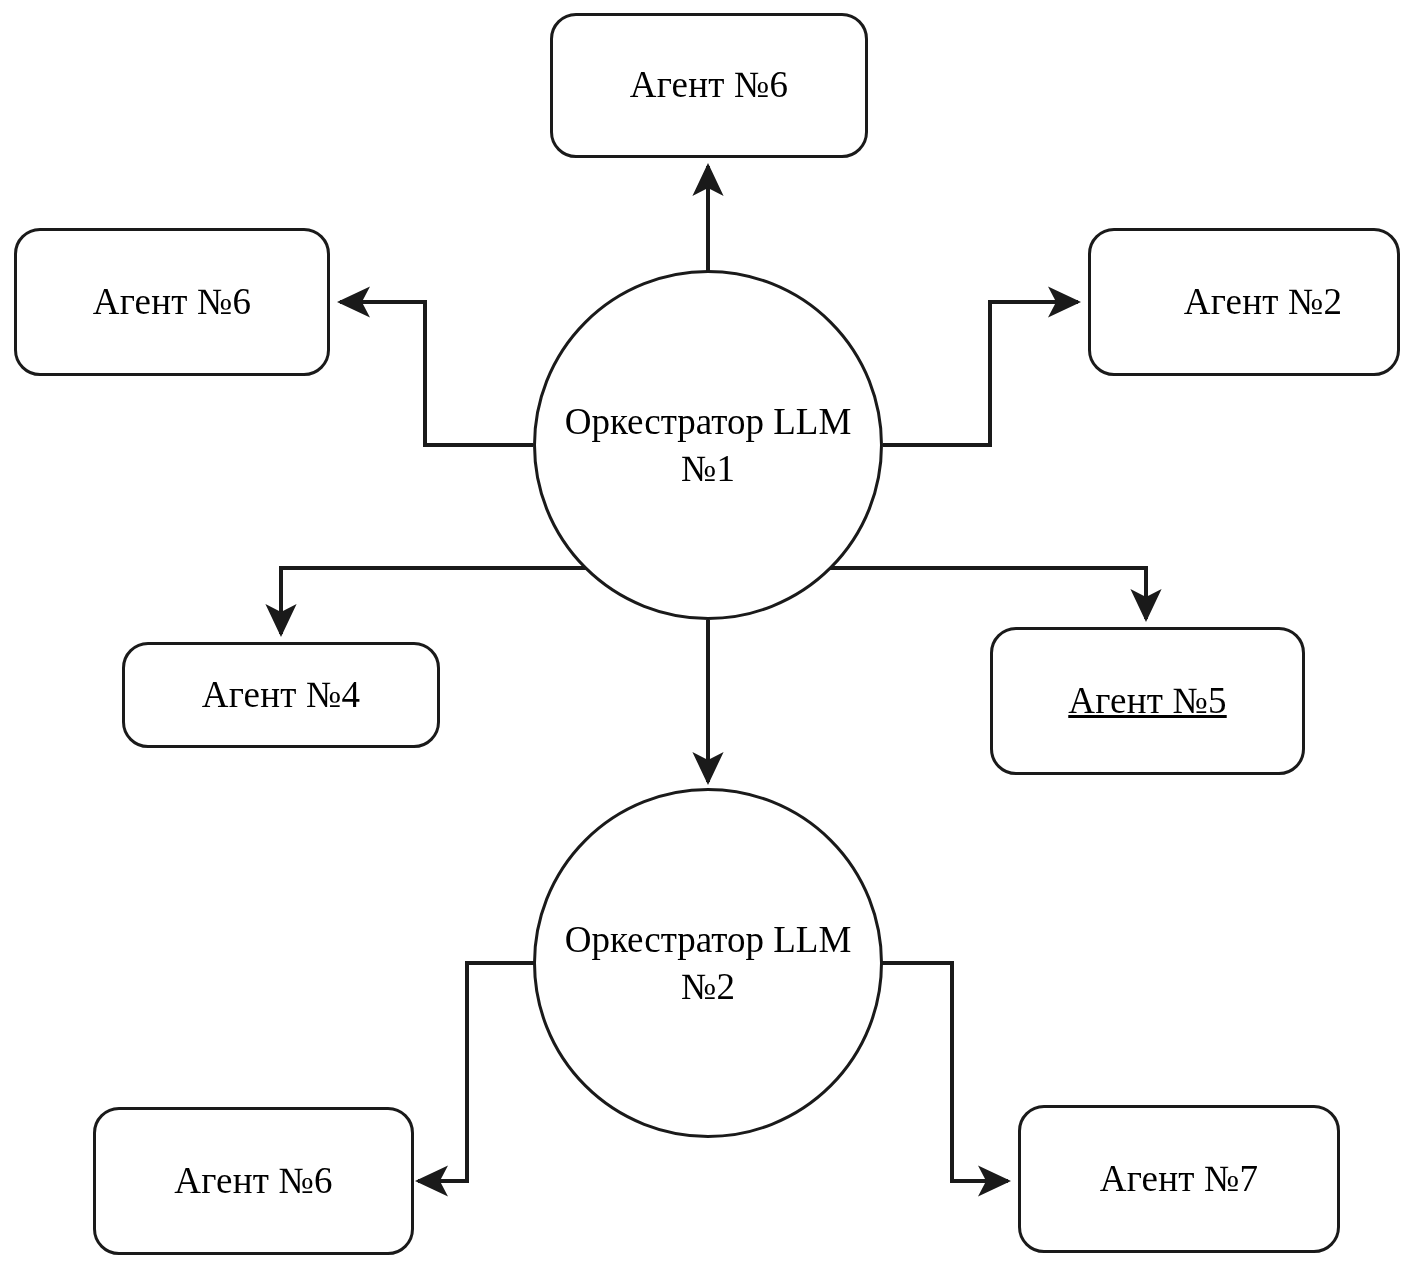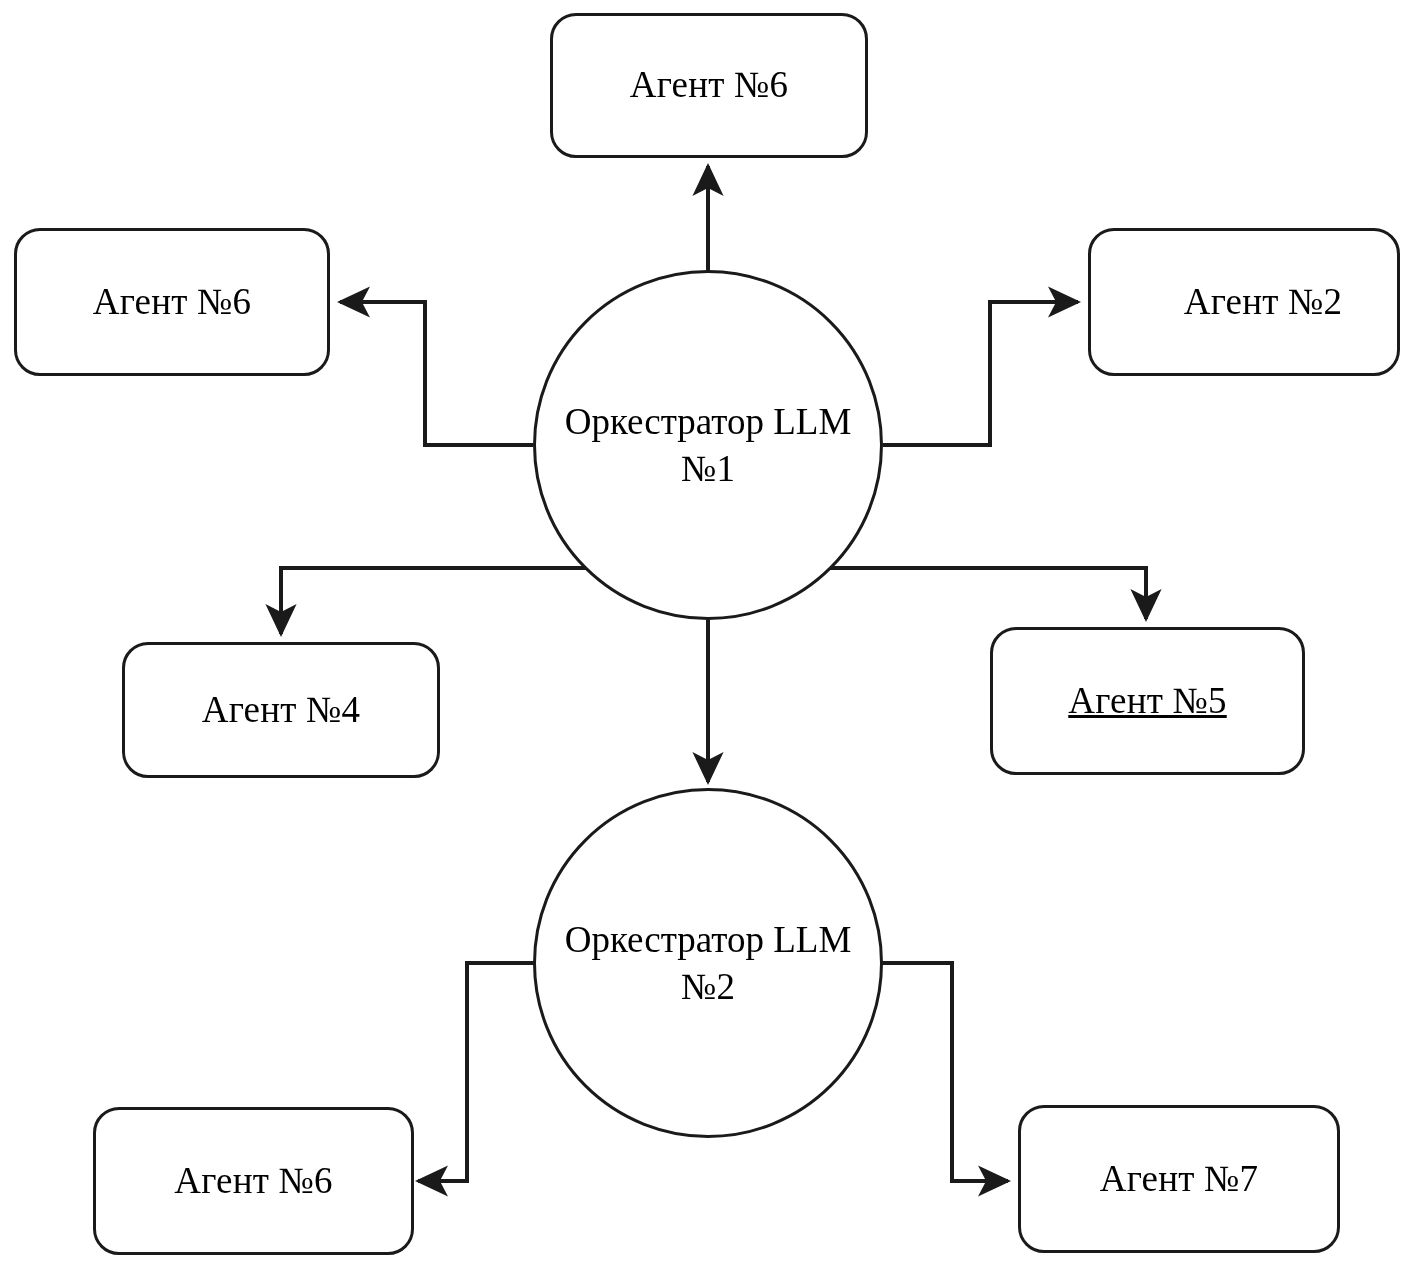--- a/index.html
+++ b/index.html
@@ -94,21 +94,21 @@
 
   <div class="node agent-box" style="left:1088px; top:228px; width:312px; height:148px;padding-left:38px;">
     <span>Агент №2</span>
   </div>
 
   <div class="node orchestrator" style="left:533px; top:270px; width:350px; height:350px;">
     <span class="label">Оркестратор LLM
 №1</span>
   </div>
 
-  <div class="node agent-box" style="left:122px; top:642px; width:318px; height:136px;text-align:center;">
+  <div class="node agent-box" style="left:122px; top:642px; width:318px; height:106px;text-align:center;">
     <span>Агент №4</span>
   </div>
 
   <div class="node agent-box" style="left:990px; top:627px; width:315px; height:148px;text-decoration:underline;">
     <span>Агент №5</span>
   </div>
 
   <div class="node orchestrator" style="left:533px; top:788px; width:350px; height:350px;">
     <span class="label">Оркестратор LLM
 №2</span>

